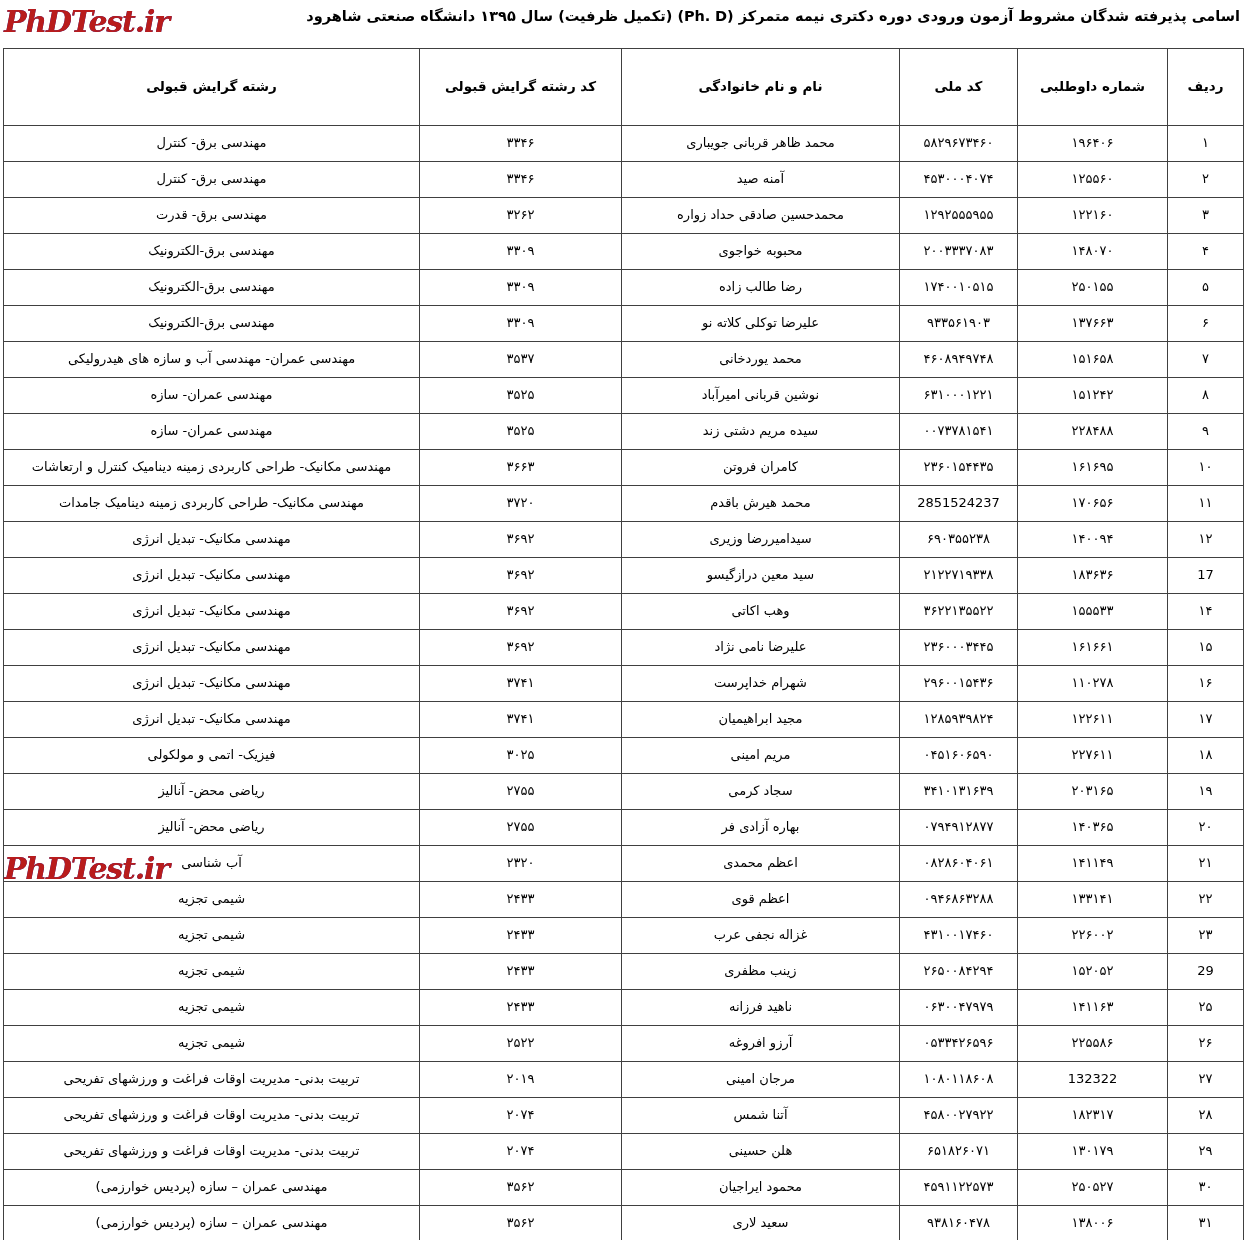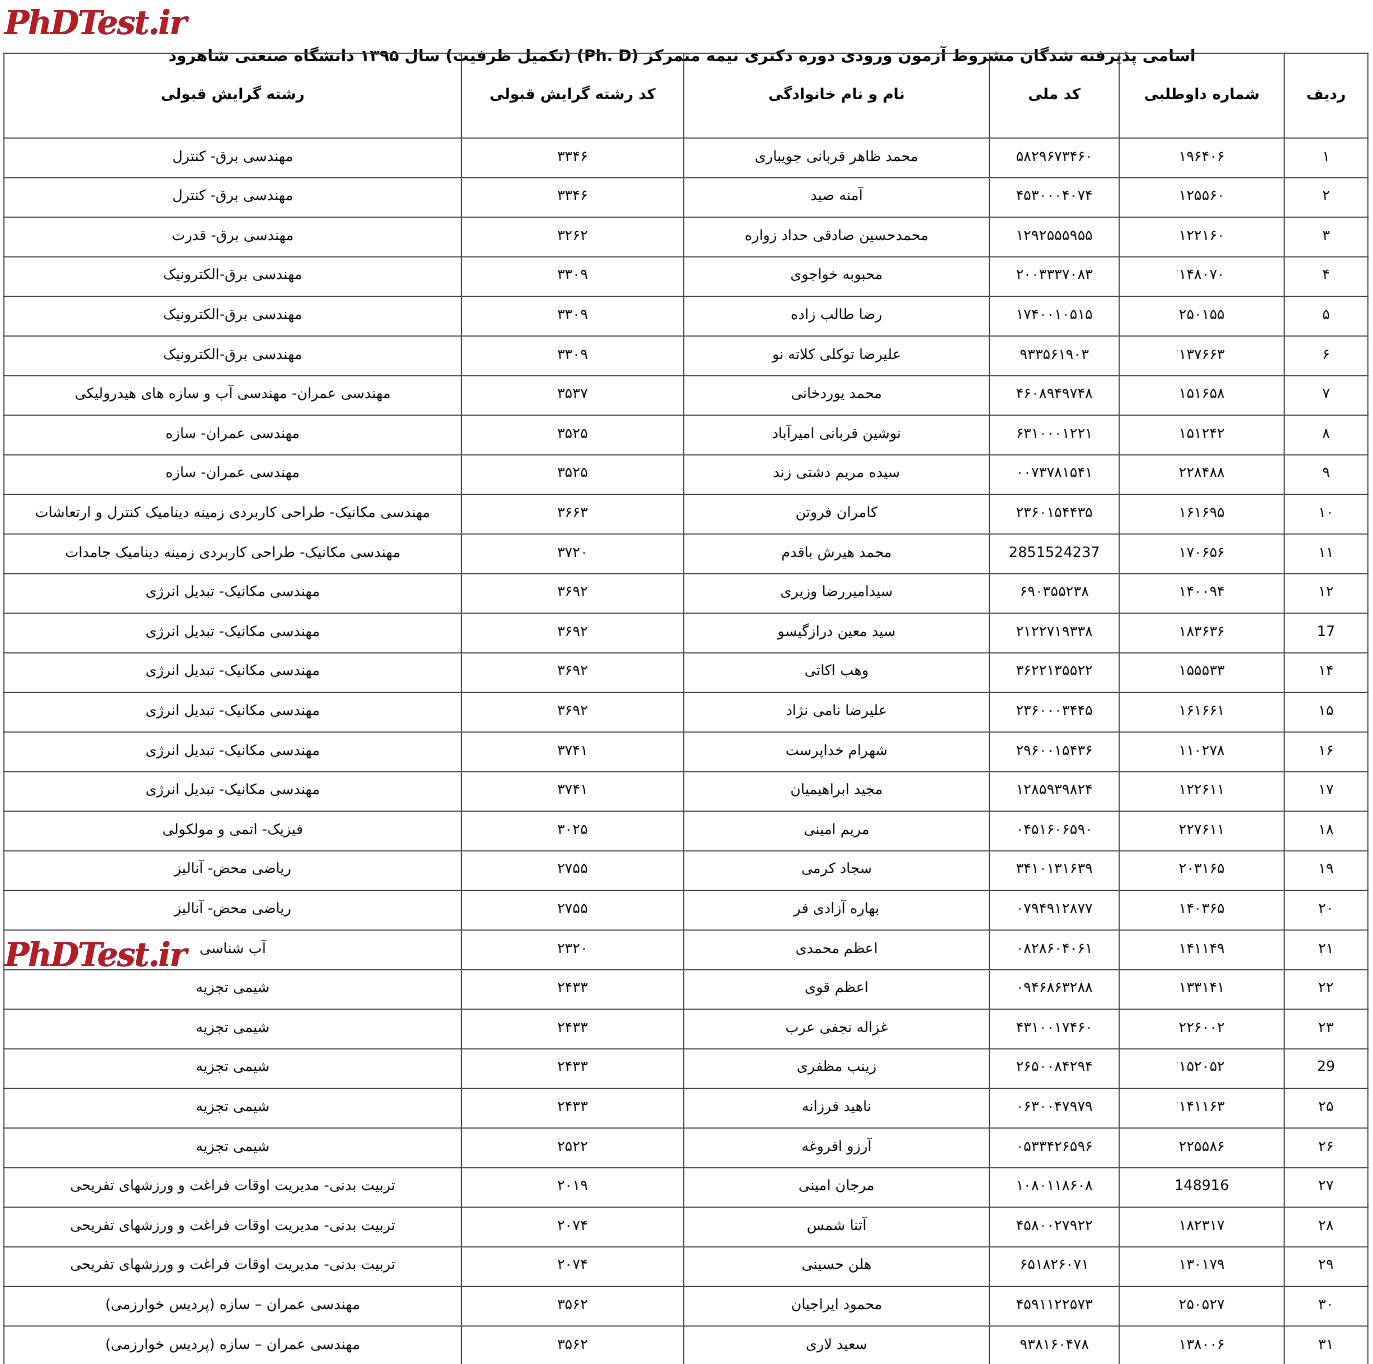--- a/index.html
+++ b/index.html
@@ -16,24 +16,23 @@
     position: relative;
     overflow: hidden;
   }
 
   
   .title-bar {
     position: relative;
     height: 34px;
     display: flex;
     align-items: center;
-    justify-content: center;
+    justify-content: flex-start;
     padding: 0 6px 0 0;
     box-sizing: border-box;
-    margin-top: 35px;
   }
   .doc-title {
     font-size: 14.5px;
     font-weight: bold;
     line-height: 1.2;
     white-space: nowrap;
     letter-spacing: -0.1px;
     margin-right: 2px;
   }
 
@@ -341,21 +340,21 @@
         <tr>
           <td class="cell-num">۲۶</td>
           <td class="cell-num">۲۲۵۵۸۶</td>
           <td class="cell-num">۰۵۳۳۴۲۶۵۹۶</td>
           <td class="cell-name">آرزو افروغه</td>
           <td class="cell-num">۲۵۲۲</td>
           <td class="cell-reshte">شیمی تجزیه</td>
         </tr>
         <tr>
           <td class="cell-num">۲۷</td>
-          <td class="cell-num">148916</td>
+          <td class="cell-num">132322</td>
           <td class="cell-num">۱۰۸۰۱۱۸۶۰۸</td>
           <td class="cell-name">مرجان امینی</td>
           <td class="cell-num">۲۰۱۹</td>
           <td class="cell-reshte">تربیت بدنی- مدیریت اوقات فراغت و ورزشهای تفریحی</td>
         </tr>
         <tr>
           <td class="cell-num">۲۸</td>
           <td class="cell-num">۱۸۲۳۱۷</td>
           <td class="cell-num">۴۵۸۰۰۲۷۹۲۲</td>
           <td class="cell-name">آتنا شمس</td>

